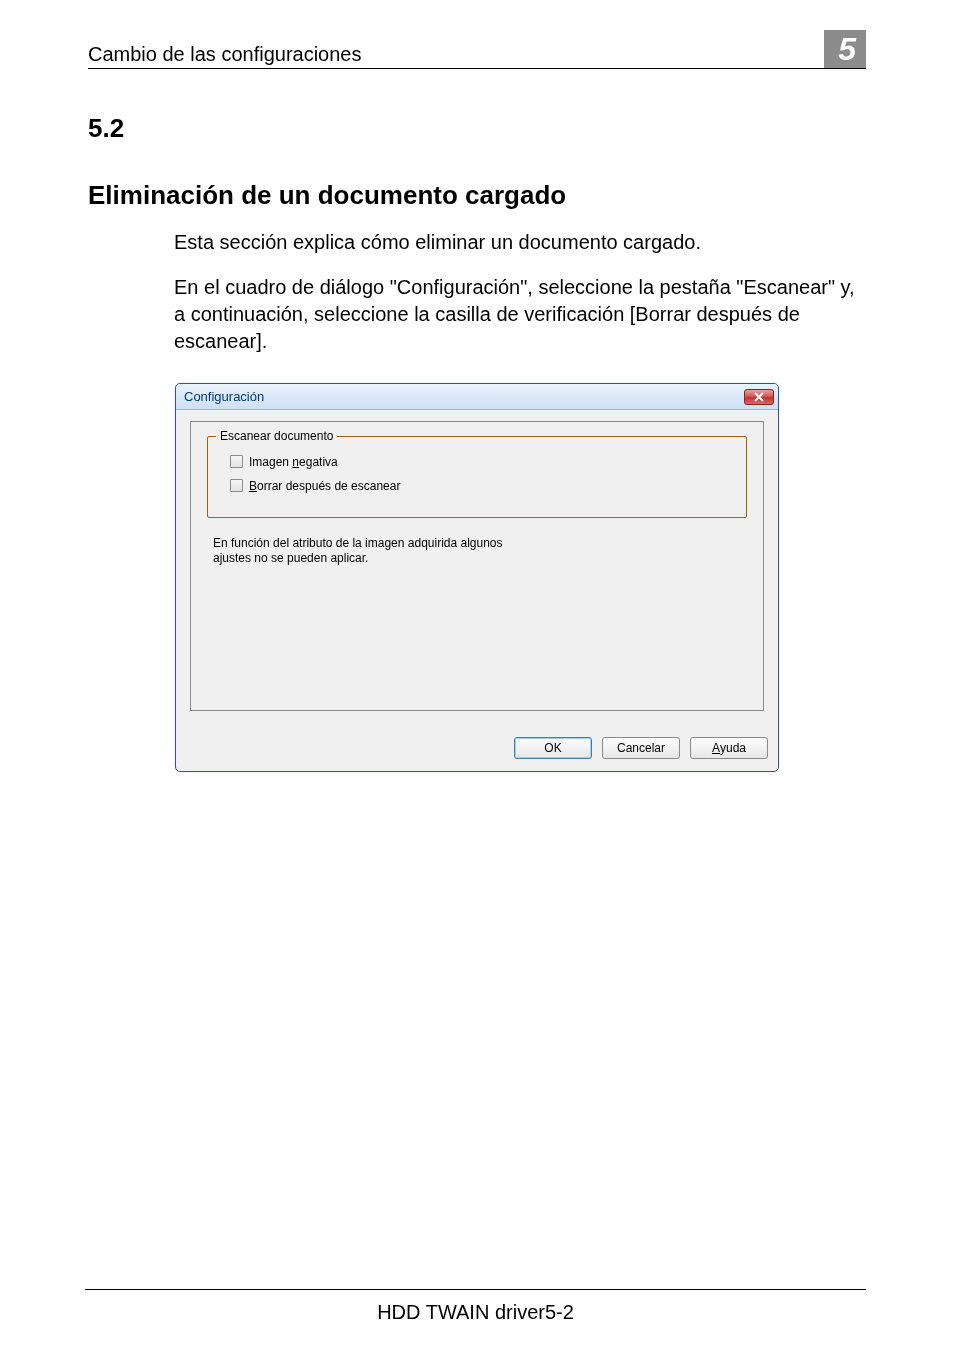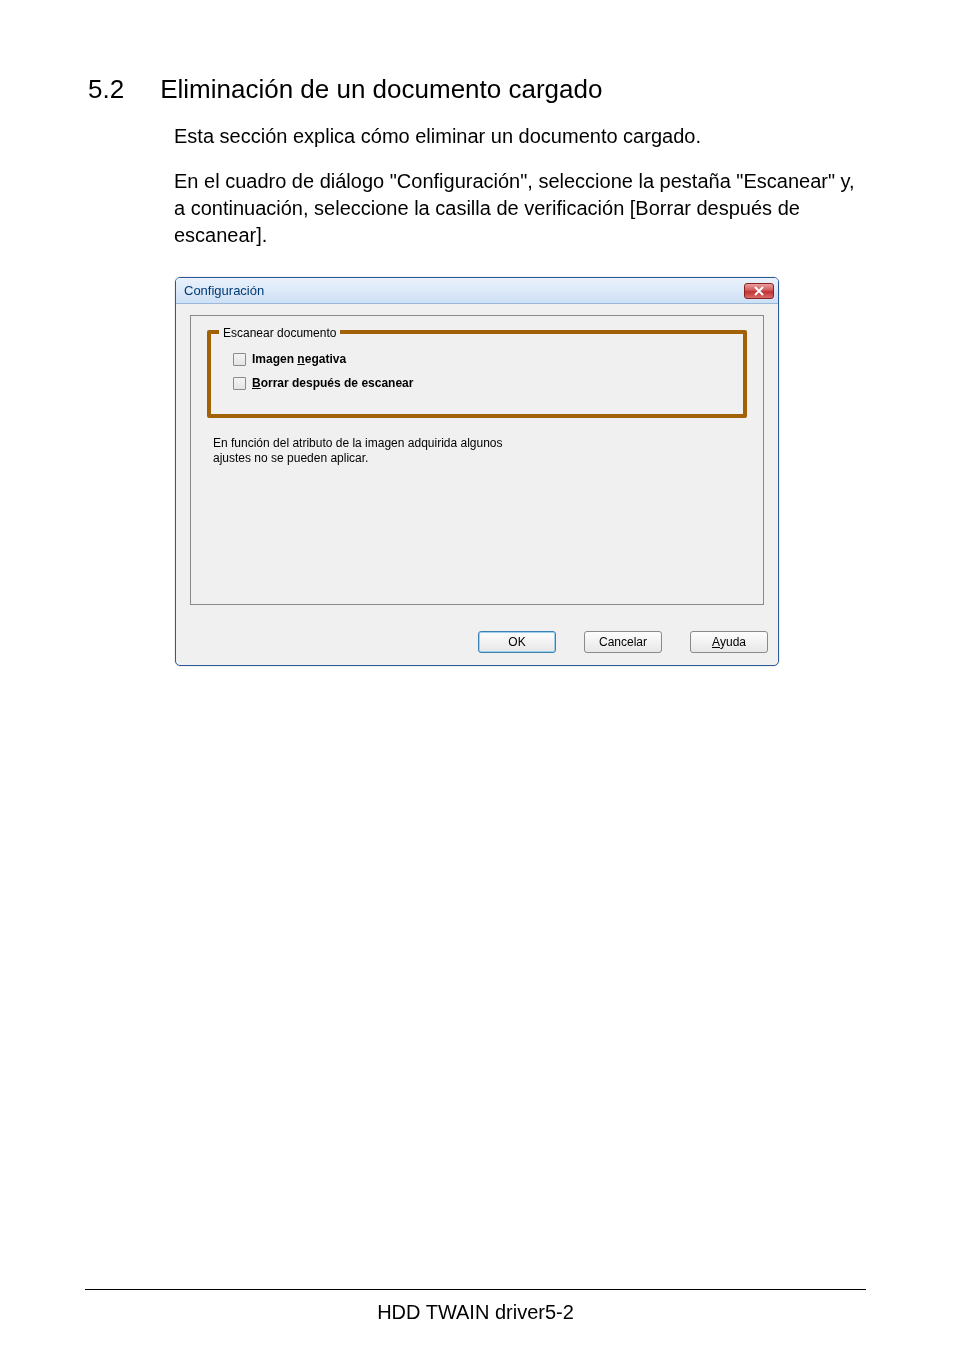--- a/index.html
+++ b/index.html
@@ -33,22 +33,23 @@
       font-style: italic;
       padding: 0 10px 0 14px;
       line-height: 1.2;
       margin-bottom: -2px;
     }
     .section-heading {
       display: flex;
       gap: 36px;
       margin-top: 44px;
       margin-bottom: 18px;
-      font-weight: normal;
+      font-weight: bold;
       font-size: 26px;
+      flex-direction: column;
     }
     .section-number { }
     .section-title { }
     .body-text {
       margin-left: 86px;
       font-size: 20px;
       line-height: 1.35;
       margin-bottom: 18px;
       color: #000;
     }
@@ -123,61 +124,60 @@
     .tab-panel {
       border: 1px solid #8a8a8a;
       background: #f0f0f0;
       margin-top: -1px;
       padding: 14px 16px 40px 16px;
       min-height: 290px;
       position: relative;
       z-index: 2;
     }
     .fieldset {
-      border: 4px solid #a16207;
+      border: 1px solid #a16207;
       border-radius: 2px;
       padding: 10px 12px 14px 14px;
       position: relative;
       margin-bottom: 18px;
     }
     .fieldset-legend {
       position: absolute;
       top: -8px;
       left: 8px;
       background: #f0f0f0;
       padding: 0 4px;
       font-size: 12px;
       color: #000;
     }
     .checkbox-row {
       display: flex;
-      align-items: flex-end;
+      align-items: flex-start;
       gap: 6px;
       font-size: 12px;
       margin: 8px 0 10px 8px;
-      font-weight: bold;
     }
     .checkbox {
       width: 13px;
       height: 13px;
       border: 1px solid #8a8a8a;
       background: linear-gradient(#f4f4f4, #e4e4e4);
       border-radius: 1px;
     }
     .checkbox-label u { text-decoration: underline; }
     .info-text {
       font-size: 12px;
       color: #000;
       line-height: 1.25;
       margin: 2px 0 0 6px;
     }
     .button-row {
       display: flex;
       justify-content: flex-end;
-      gap: 28px;
+      gap: 10px;
       padding: 12px 10px 12px 0;
     }
     .dlg-btn {
       min-width: 78px;
       height: 22px;
       font-size: 12px;
       border: 1px solid #8a8a8a;
       border-radius: 3px;
       background: linear-gradient(#fdfdfd, #e7e7e7);
       display: flex;
@@ -200,20 +200,24 @@
       display: flex;
       justify-content: center;
       padding-top: 11px;
       font-size: 20px;
     }
   </style>
 </head>
 <body>
 
 <div class="page">
+  <div class="running-head">
+    <div class="running-head-title">Cambio de las configuraciones</div>
+    <div class="chapter-badge">5</div>
+  </div>
 
   <div class="section-heading">
     <span class="section-number">5.2</span>
     <span class="section-title">Eliminación de un documento cargado</span>
   </div>
 
   <p class="body-text">Esta sección explica cómo eliminar un documento cargado.</p>
   <p class="body-text">En el cuadro de diálogo "Configuración", seleccione la pestaña "Escanear" y, a continuación, seleccione la casilla de verificación [Borrar después de escanear].</p>
 
   <div class="dialog">

